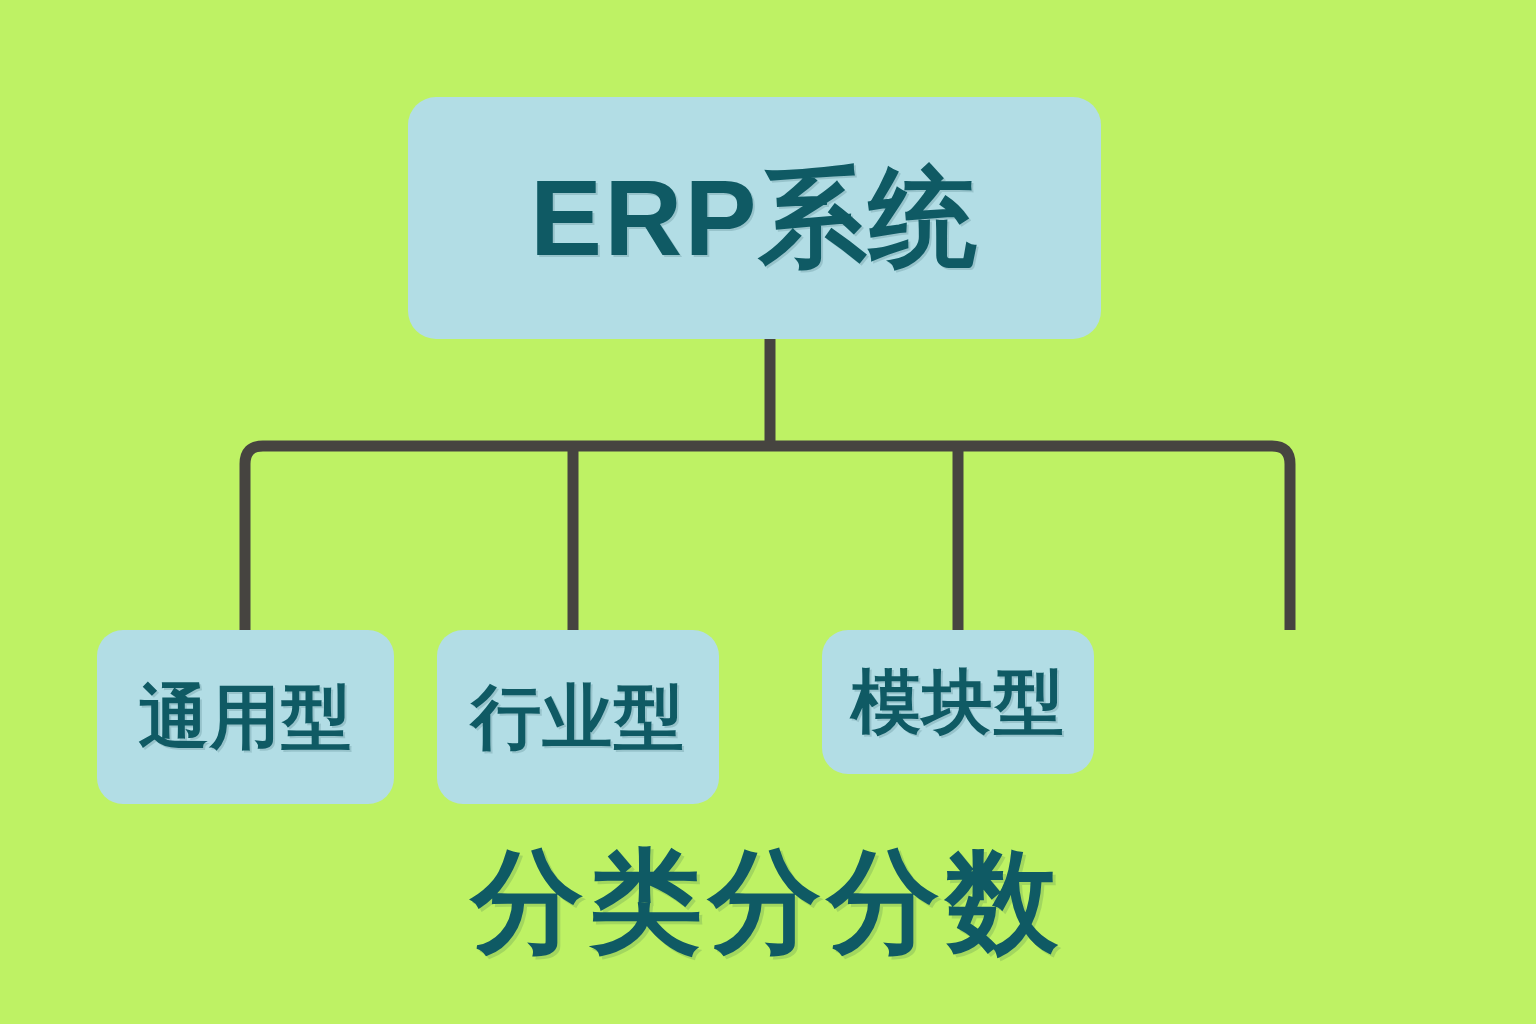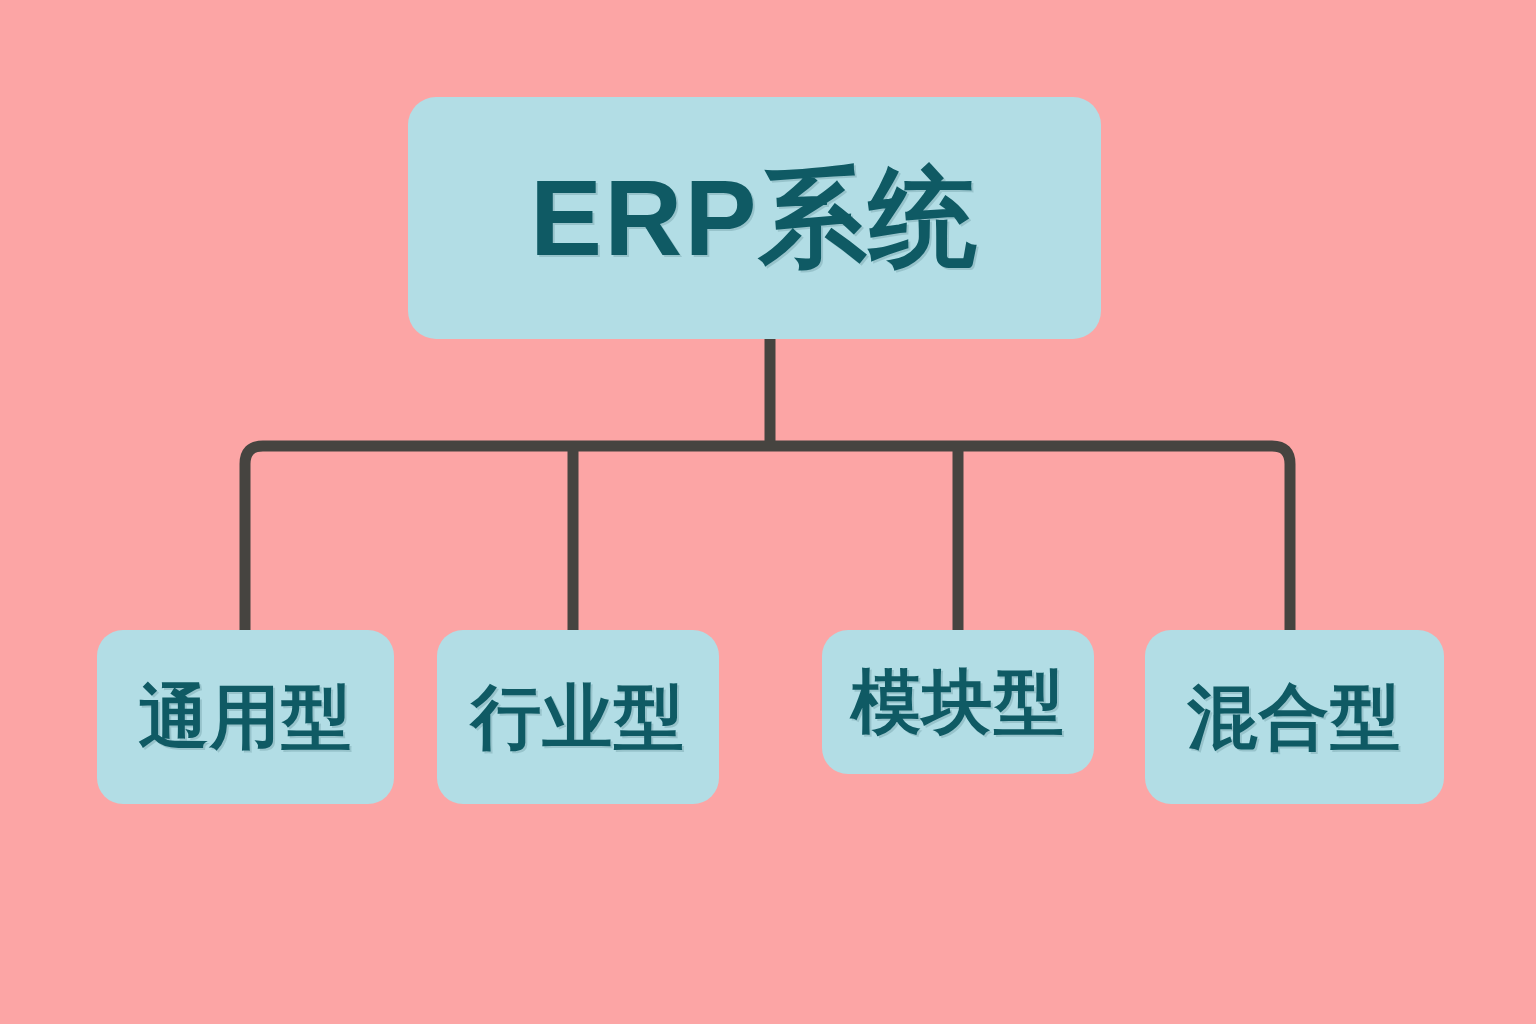--- a/index.html
+++ b/index.html
@@ -12,21 +12,21 @@
     height: 1024px;
     background: #fdfcf2;
     font-family: "Liberation Sans", "DejaVu Sans", sans-serif;
     overflow: hidden;
   }
 
   #diagram-canvas {
     position: relative;
     width: 1536px;
     height: 1024px;
-    background: #fca5a5;
+    background: #bef264;
   }
 
   
   #connector-layer {
     position: absolute;
     left: 0;
     top: 0;
     width: 1536px;
     height: 1024px;
     z-index: 1;
@@ -137,18 +137,16 @@
   </div>
 
   <div class="node node-child" id="node-child-0">
     <span class="node-label">通用型</span>
   </div>
 
   <div class="node node-child" id="node-child-2">
     <span class="node-label">模块型</span>
   </div>
 
-  <div class="node node-child" id="node-child-3">
-    <span class="node-label">混合型</span>
-  </div>
 
+  <div id="diagram-caption">分类分分数</div>
 
 </div>
 
 </body></html>

